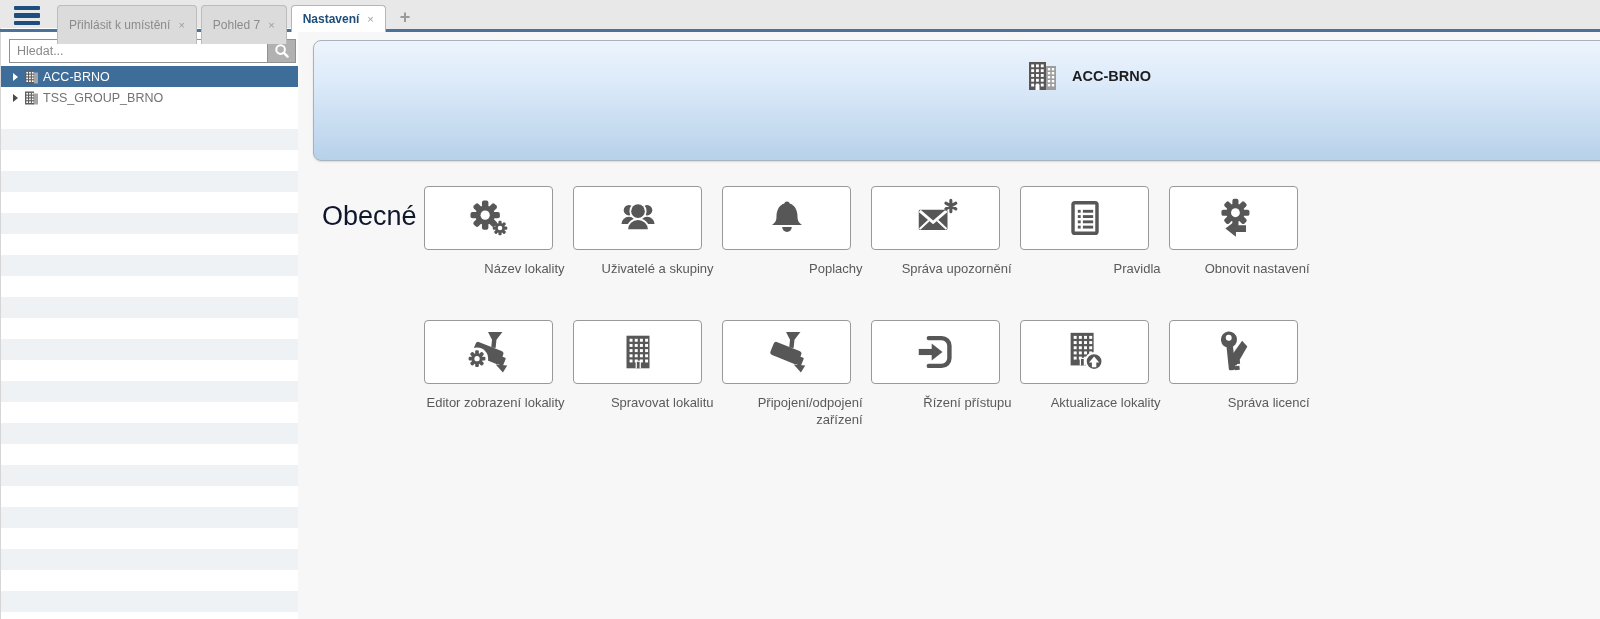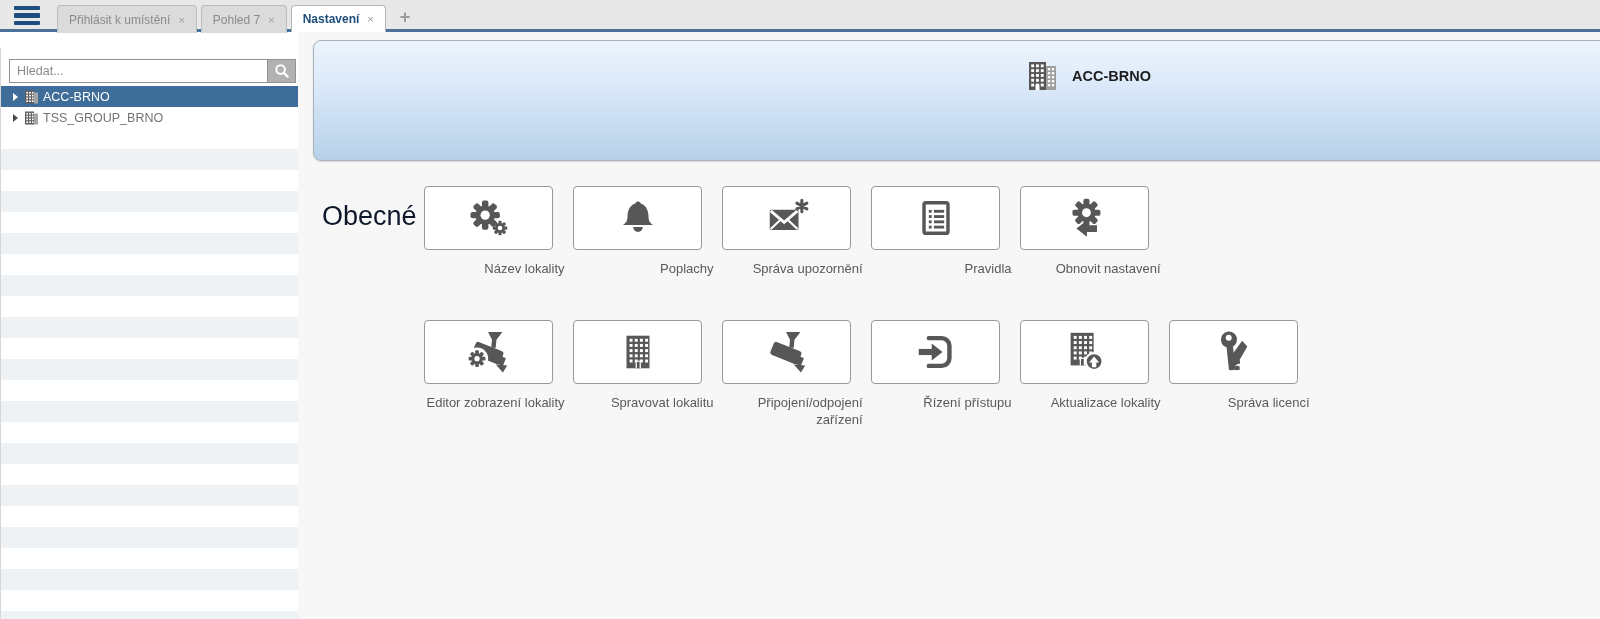--- a/index.html
+++ b/index.html
@@ -20,39 +20,39 @@
     background:#4c7299; z-index:1;
   }
   .menu-btn {
     position:absolute; left:14px; top:6px; width:26px; height:19px;
     display:flex; flex-direction:column; justify-content:space-between;
     cursor:pointer; z-index:2;
   }
   .menu-btn i { display:block; height:4.2px; border-radius:1px; background:#1d4e7f; }
   .tabs { position:absolute; left:57px; top:0; height:32px; display:flex; align-items:flex-start; z-index:2; }
   .tab {
-    margin-top:5px; height:28px; display:flex; align-items:center;
+    margin-top:5px; height:39px; display:flex; align-items:center;
     padding:0 11px; background:#dbdbdb; border:1px solid #bcbcbc; border-bottom:none;
     border-radius:4px 4px 0 0; margin-right:4px;
     font-size:12px; color:#8b8b8b; white-space:nowrap; cursor:pointer;
   }
   .tab .tab-close { margin-left:8px; color:#9e9e9e; font-size:11px; cursor:pointer; }
   .tab.active {
     background:#fff; height:27px; color:#1d4e7a; font-weight:bold; z-index:3;
     border-color:#b5b5b5;
   }
   .tab.active .tab-close { font-weight:normal; }
   .newtab {
     margin-top:5px; margin-left:10px; height:24px; display:flex; align-items:center;
     color:#9a9a9a; font-size:18px; font-weight:bold; cursor:pointer;
   }
 
   
   .sidebar {
-    position:absolute; left:0; top:48px; width:341px; bottom:0;
+    position:absolute; left:0; top:28px; width:341px; bottom:0;
     background:#fff; border-right:1px solid #b0b0b0; border-left:1px solid #d6d6d6;
   }
   .search-input {
     position:absolute; left:8px; top:11px; width:259px; height:24px;
     border:1px solid #919191; padding:0 7px; font-size:12.5px;
     font-family:"Liberation Sans", sans-serif; color:#444; outline:none;
   }
   .search-input::placeholder { color:#8a8a8a; }
   .search-btn {
     position:absolute; left:267px; top:11px; width:28px; height:24px;
@@ -276,20 +276,43 @@
                 </g>
                 <circle r="4.6" fill="#fff"></circle>
               </g>
             </svg>
           </div>
           <div class="tool-lbl">Název lokality</div>
         </div>
         <div class="tool-cell">
           <div class="tool-btn">
             <svg width="46" height="46" viewBox="0 0 48 48" fill="#575757">
+              <g transform="translate(14.5,22) scale(0.82)">
+                <circle cy="-7.5" r="6.6"></circle>
+                <path d="M-9.5 10 a9.5 9 0 0 1 19 0 z"></path>
+              </g>
+              <g transform="translate(33.5,22) scale(0.82)">
+                <circle cy="-7.5" r="6.6"></circle>
+                <path d="M-9.5 10 a9.5 9 0 0 1 19 0 z"></path>
+              </g>
+              <g transform="translate(24,25) scale(1.08)">
+                <g stroke="#fff" stroke-width="3.4">
+                  <circle cy="-7.5" r="6.6"></circle>
+                  <path d="M-9.5 10 a9.5 9 0 0 1 19 0 z"></path>
+                </g>
+                <circle cy="-7.5" r="6.6"></circle>
+                <path d="M-9.5 10 a9.5 9 0 0 1 19 0 z"></path>
+              </g>
+            </svg>
+          </div>
+          <div class="tool-lbl">Uživatelé a skupiny</div>
+        </div>
+        <div class="tool-cell">
+          <div class="tool-btn">
+            <svg width="46" height="46" viewBox="0 0 48 48" fill="#575757">
               <g transform="translate(24,25)">
                 <circle cy="-15.5" r="2.8"></circle>
      <path d="M0 -16.5 c7.5 0 11 6.5 11 14.5 c0 5 2.5 6.8 4.8 8.3 h-31.6 c2.3 -1.5 4.8 -3.3 4.8 -8.3 c0 -8 3.5 -14.5 11 -14.5 z"></path>
      <path d="M-5 8.5 a5 5 0 0 0 10 0 z"></path>
               </g>
             </svg>
           </div>
           <div class="tool-lbl">Poplachy</div>
         </div>
         <div class="tool-cell">

